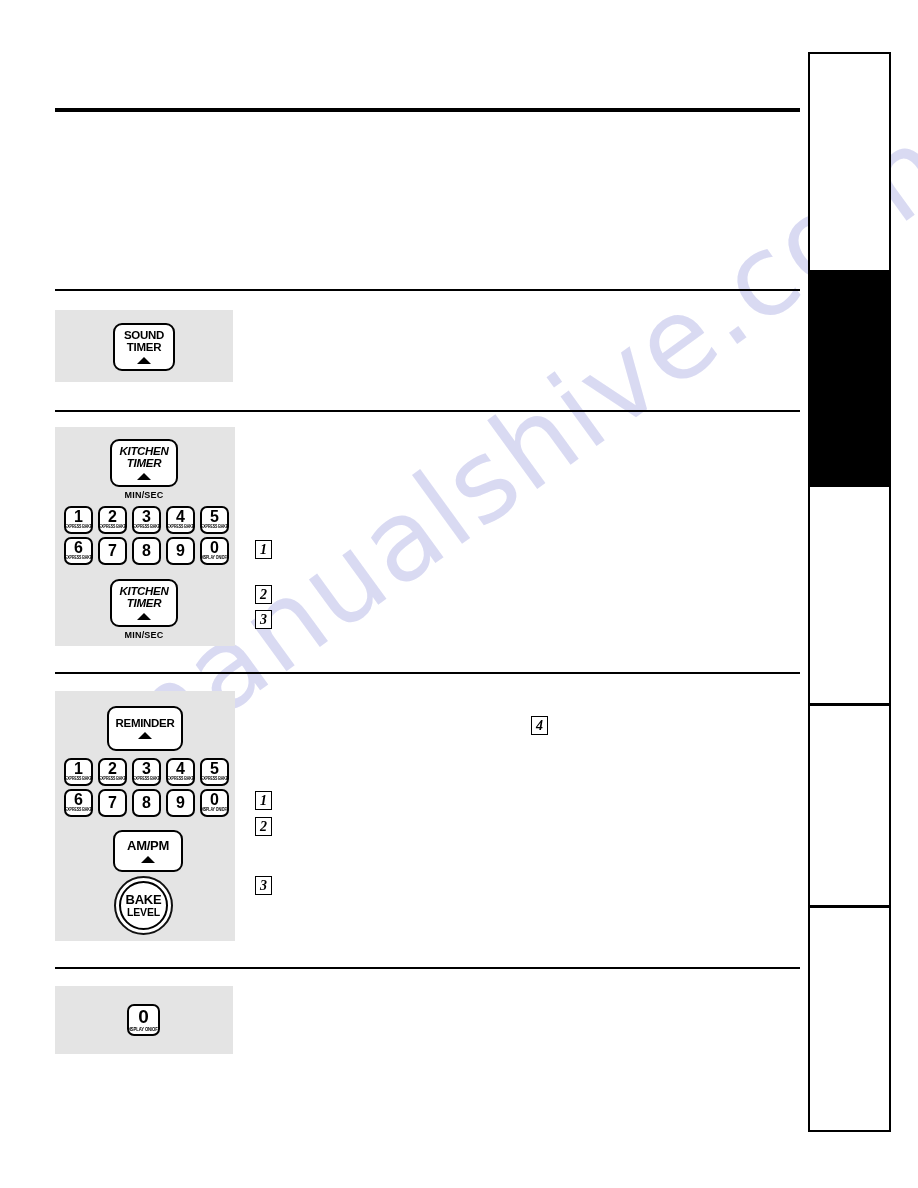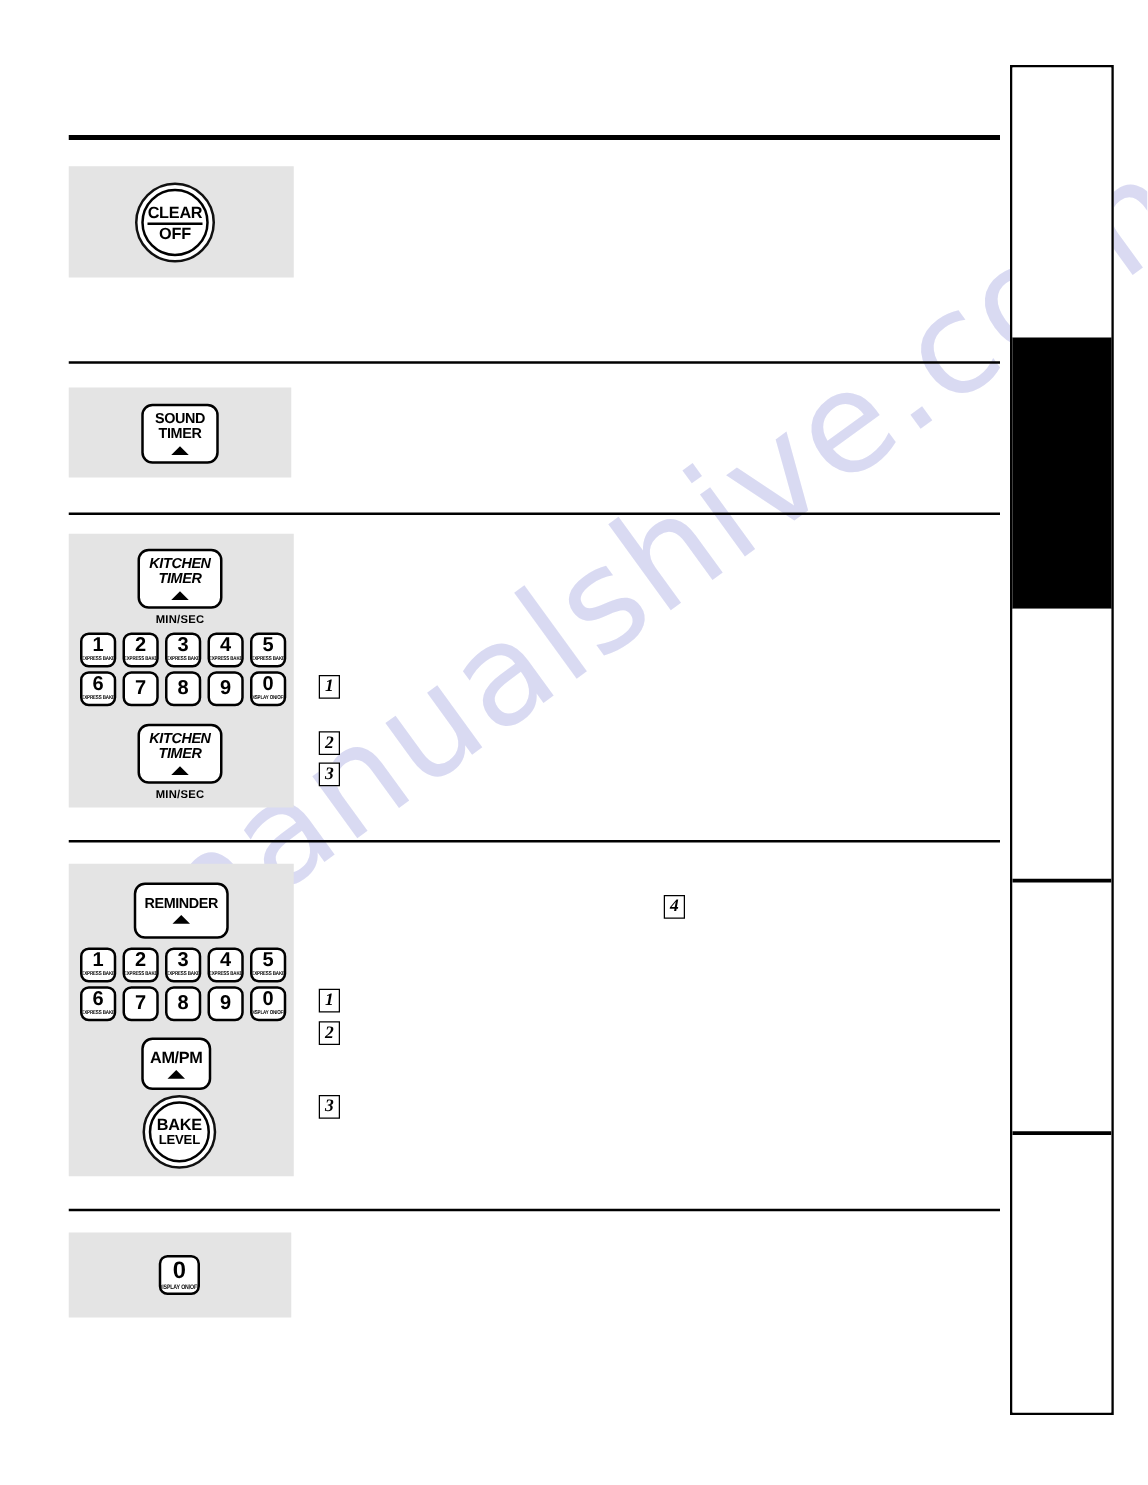--- a/index.html
+++ b/index.html
@@ -257,26 +257,20 @@
   </div>
 
   <div id="content">
 
     <div class="rule thick" style="top:108px"></div>
     <div class="rule thin" style="top:289px"></div>
     <div class="rule thin" style="top:410px"></div>
     <div class="rule thin" style="top:672px"></div>
     <div class="rule thin" style="top:967px"></div>
 
-    <div class="panel" style="left:55px; top:133px; width:180px; height:89px">
-      <div class="circlebtn clearoff" style="left:53px; top:13px; width:64px; height:64px">
-        <span class="l1">CLEAR</span>
-        <span class="l2">OFF</span>
-      </div>
-    </div>
 
     <div class="panel" style="left:55px; top:310px; width:178px; height:72px">
       <div class="btn rsq fnkey" style="left:58px; top:13px">
         <span class="btn-label">SOUND</span>
         <span class="btn-label">TIMER</span>
         <span class="tri"></span>
       </div>
     </div>
 
     <div class="panel" style="left:55px; top:427px; width:180px; height:219px">
@@ -378,21 +372,21 @@
         <span class="digit">8</span>
       </div>
       <div class="numkey" style="left:111px; top:98px">
         <span class="digit">9</span>
       </div>
       <div class="numkey" style="left:145px; top:98px">
         <span class="digit">0</span>
         <span class="sub">DISPLAY ON/OFF</span>
       </div>
 
-      <div class="btn rsq fnkey one-line" style="left:58px; top:139px; width:56px; height:42px">
+      <div class="btn rsq fnkey one-line" style="left:58px; top:139px; width:70px; height:42px">
         <span class="btn-label" style="font-size:13px">AM/PM</span>
         <span class="tri"></span>
       </div>
 
       <div class="circlebtn startpause" style="left:59px; top:185px; width:59px; height:59px">
         <span class="l1">BAKE</span>
         <span class="l2">LEVEL</span>
       </div>
     </div>
 

